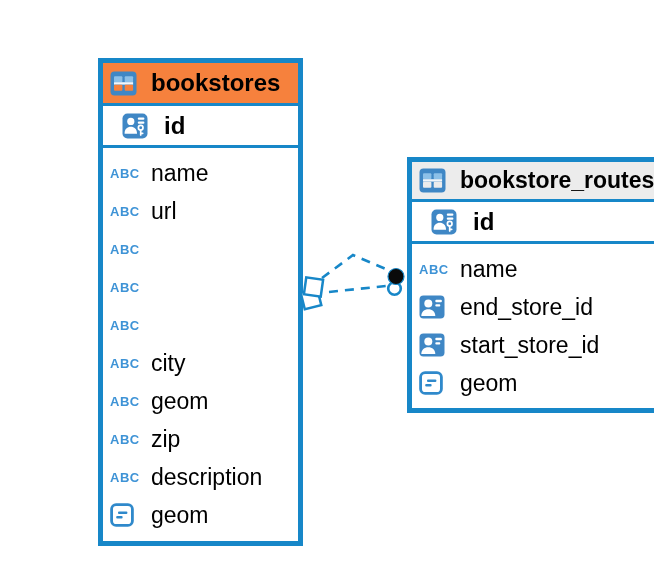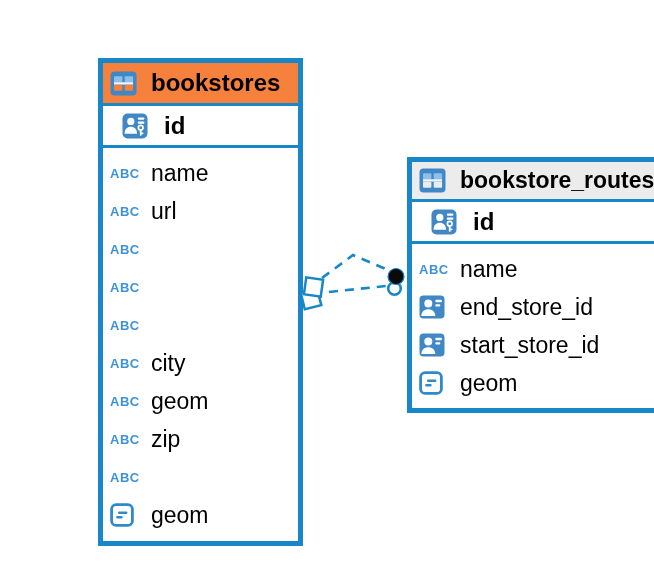--- a/index.html
+++ b/index.html
@@ -124,20 +124,21 @@
       <div class="crow">
         <span class="icbox">
             <span class="abc">ABC</span>
           </span>
         <span class="colname">zip</span>
       </div>
       <div class="crow">
         <span class="icbox">
             <span class="abc">ABC</span>
           </span>
+        <span class="colname">description</span>
       </div>
       <div class="crow">
         <span class="icbox">
           <svg width="24" height="24" viewBox="0 0 24 24">
             <rect x="1.6" y="1.6" width="20.8" height="20.8" rx="4.5" fill="#fff" stroke="#2F89CB" stroke-width="2.8"></rect>
             <rect x="8" y="8.4" width="9.4" height="2.5" rx="1" fill="#2F89CB"></rect>
             <rect x="6.2" y="13" width="6.4" height="2.5" rx="1" fill="#2F89CB"></rect>
           </svg>
         </span>
         <span class="colname">geom</span>

